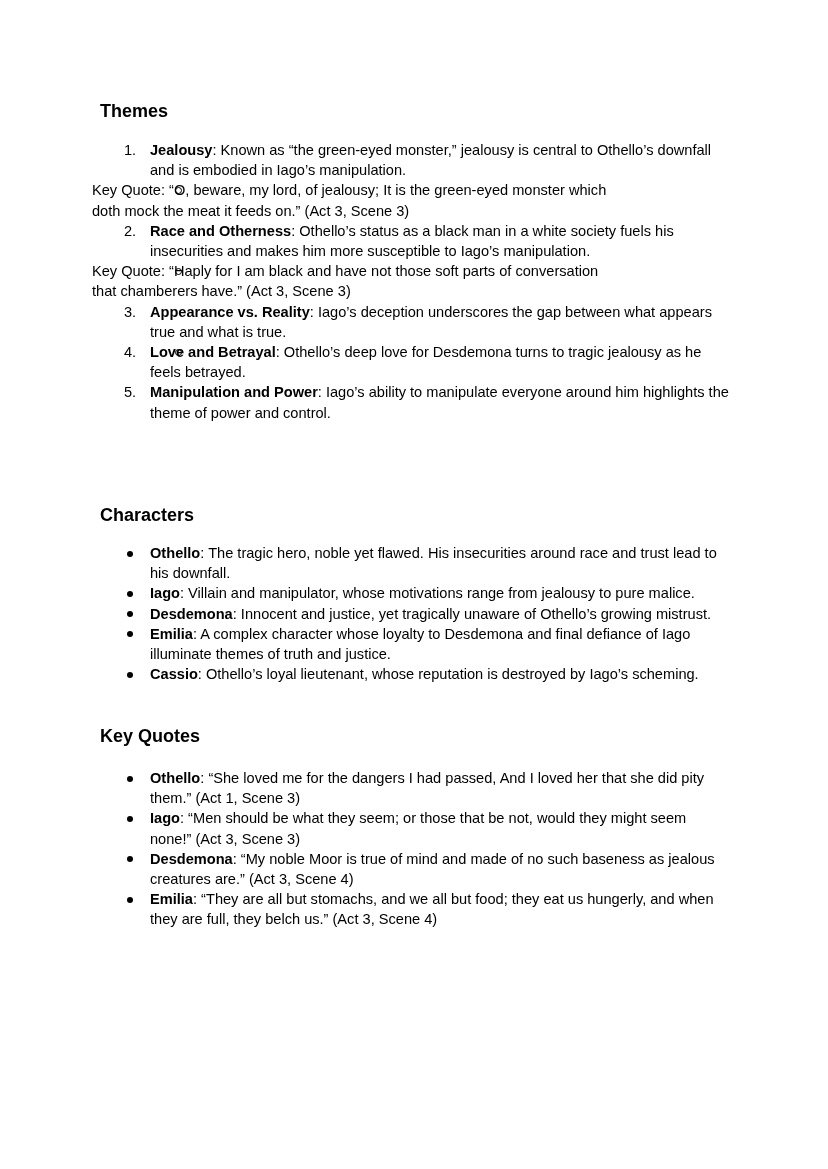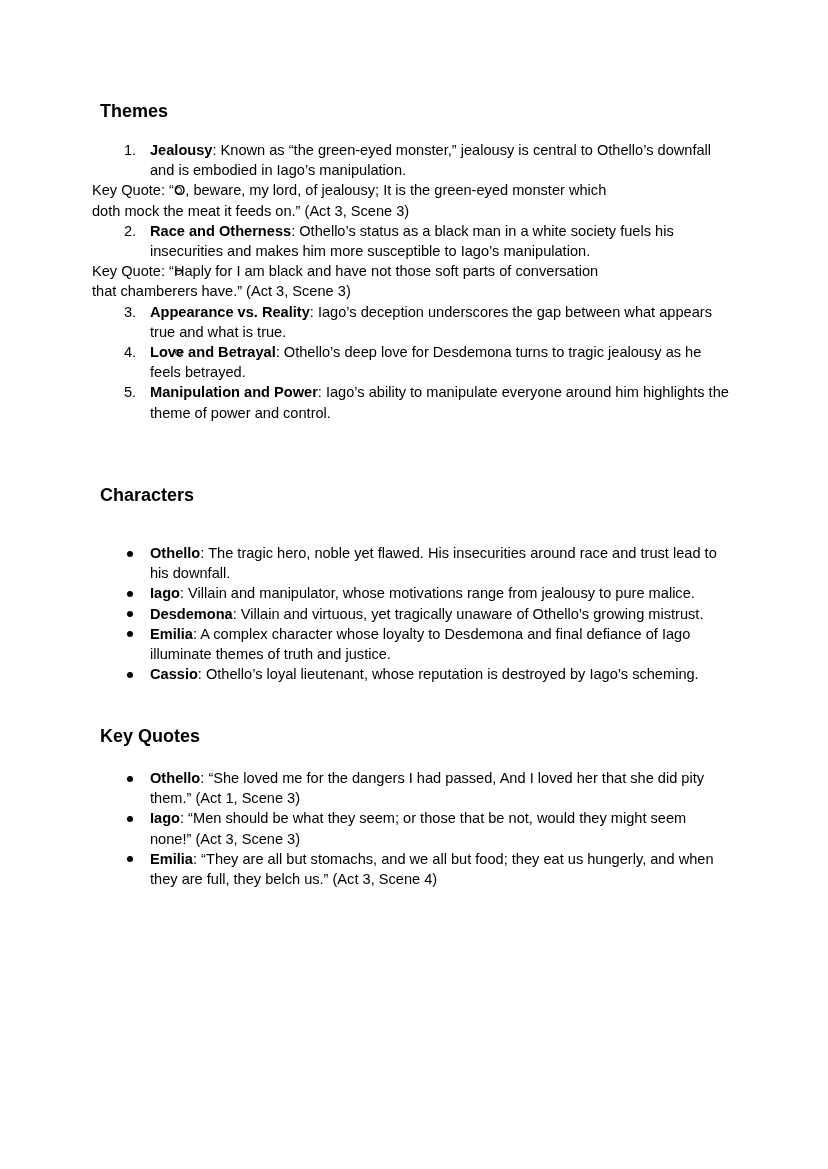--- a/index.html
+++ b/index.html
@@ -67,34 +67,34 @@
       <span class="num">4.</span>
       <b>Love and Betrayal</b><span>: Othello’s deep love for Desdemona turns to tragic jealousy as he feels betrayed.</span>
     </li>
 
     <li class="li">
       <span class="num">5.</span>
       <b>Manipulation and Power</b><span>: Iago’s ability to manipulate everyone around him highlights the theme of power and control.</span>
     </li>
   </ol>
 
-  <h2 class="h2" style="top:484px;">Characters</h2>
+  <h2 class="h2" style="top:504px;">Characters</h2>
 
   <ul class="list body" style="top:543px;">
     <li class="li">
       <span class="dot"></span>
       <b>Othello</b><span>: The tragic hero, noble yet flawed. His insecurities around race and trust lead to his downfall.</span>
     </li>
     <li class="li">
       <span class="dot"></span>
       <b>Iago</b><span>: Villain and manipulator, whose motivations range from jealousy to pure malice.</span>
     </li>
     <li class="li">
       <span class="dot"></span>
-      <b>Desdemona</b><span>: Villain and virtuous, yet tragically unaware of Othello’s growing mistrust.</span>
+      <b>Desdemona</b><span>: Innocent and justice, yet tragically unaware of Othello’s growing mistrust.</span>
     </li>
     <li class="li">
       <span class="dot"></span>
       <b>Emilia</b><span>: A complex character whose loyalty to Desdemona and final defiance of Iago illuminate themes of truth and justice.</span>
     </li>
     <li class="li">
       <span class="dot"></span>
       <b>Cassio</b><span>: Othello’s loyal lieutenant, whose reputation is destroyed by Iago’s scheming.</span>
     </li>
   </ul>
@@ -105,17 +105,21 @@
     <li class="li">
       <span class="dot"></span>
       <b>Othello</b><span>: “She loved me for the dangers I had passed, And I loved her that she did pity them.” (Act 1, Scene 3)</span>
     </li>
     <li class="li">
       <span class="dot"></span>
       <b>Iago</b><span>: “Men should be what they seem; or those that be not, would they might seem none!” (Act 3, Scene 3)</span>
     </li>
     <li class="li">
       <span class="dot"></span>
+      <b>Desdemona</b><span>: “My noble Moor is true of mind and made of no such baseness as jealous creatures are.” (Act 3, Scene 4)</span>
+    </li>
+    <li class="li">
+      <span class="dot"></span>
       <b>Emilia</b><span>: “They are all but stomachs, and we all but food; they eat us hungerly, and when they are full, they belch us.” (Act 3, Scene 4)</span>
     </li>
   </ul>
 
 </div>
 
 </body></html>

